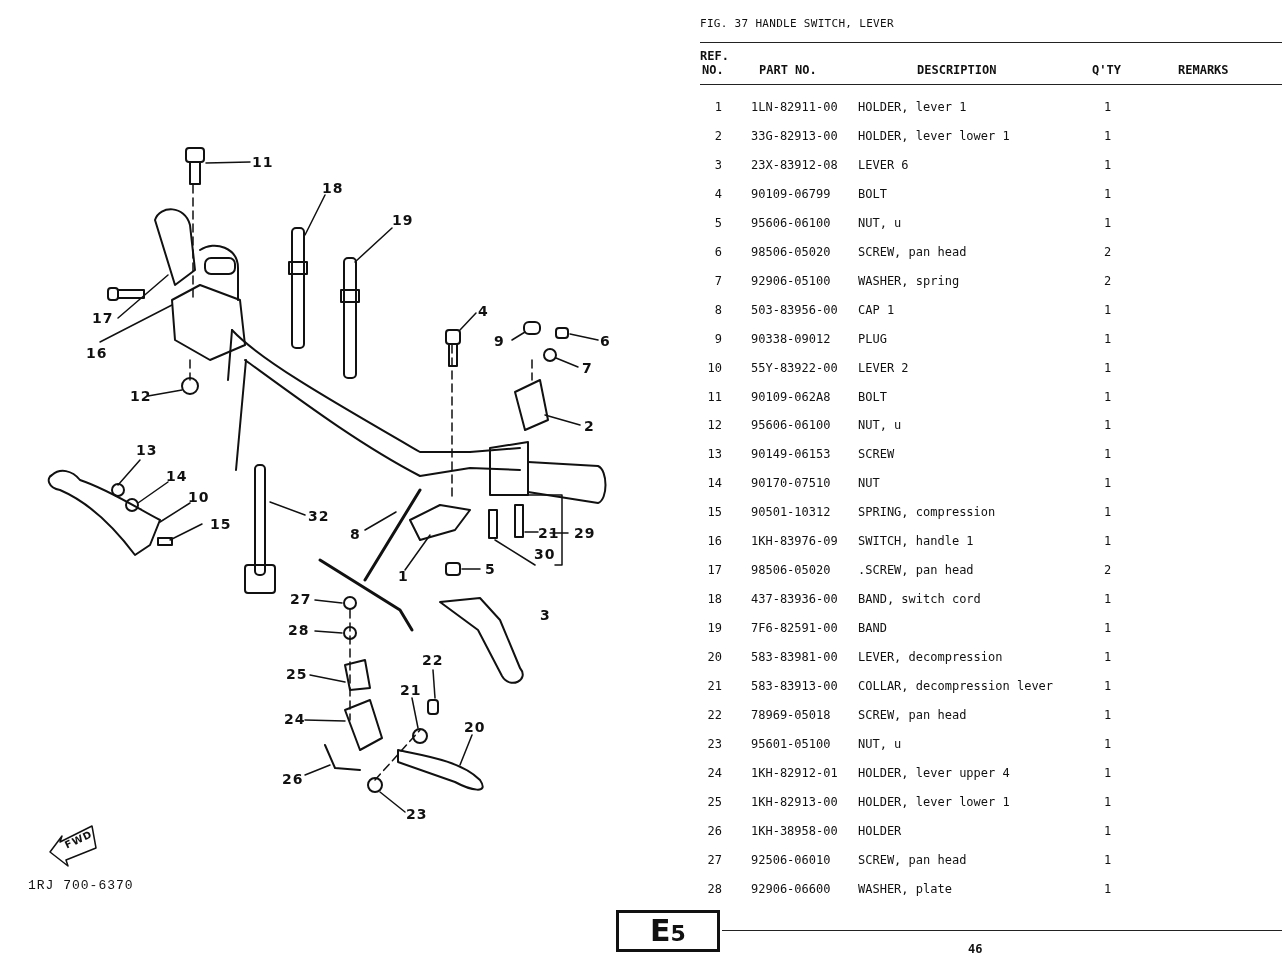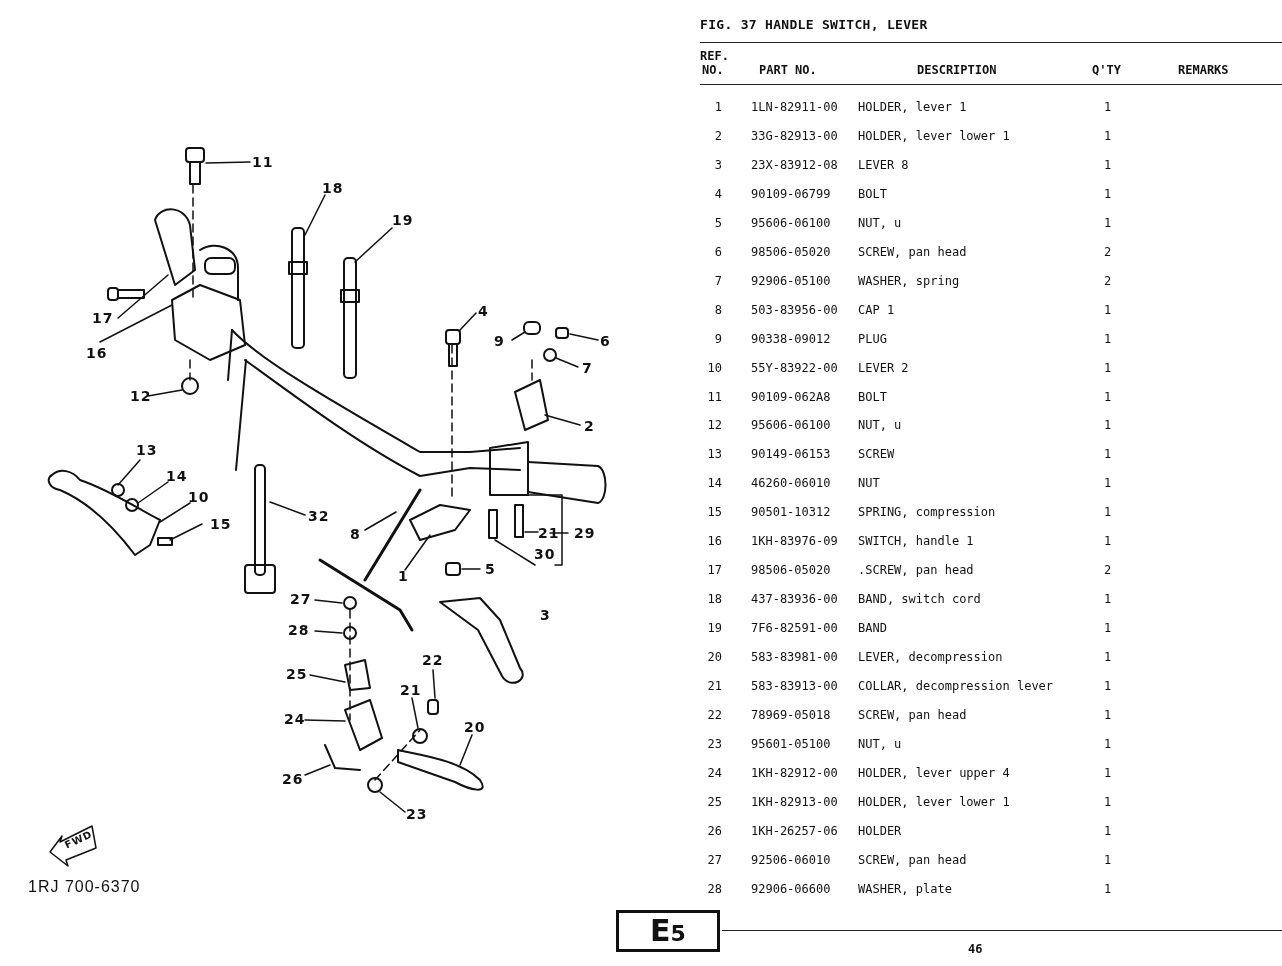--- a/index.html
+++ b/index.html
@@ -1,23 +1,23 @@
 <!DOCTYPE html>
 <html><head>
   <meta charset="utf-8">
   <style>
     html, body { margin: 0; padding: 0; background: #ffffff; }
     body { width: 1282px; height: 966px; position: relative; overflow: hidden; color: #111; font-family: "DejaVu Sans Mono", monospace; }
     .diagram { position: absolute; left: 0; top: 0; width: 690px; height: 966px; }
     .diagram svg { position: absolute; left: 0; top: 0; }
     .callout { position: absolute; font-family: "DejaVu Sans", sans-serif; font-size: 14px; font-weight: bold; color: #111; letter-spacing: 1px; }
-    .code-label { position: absolute; left: 28px; top: 878px; font-family: Liberation Sans, sans-serif; font-size: 16px; letter-spacing: 1px; }
+    .code-label { position: absolute; left: 28px; top: 878px; font-family: Liberation Mono, monospace; font-size: 13px; letter-spacing: 1px; }
 
     .parts { position: absolute; left: 700px; top: 0; width: 582px; height: 966px; }
-    .fig-title { position: absolute; left: 0; top: 17px; font-size: 13px; font-weight: bold; letter-spacing: 0.3px; }
+    .fig-title { position: absolute; left: 0; top: 17px; font-size: 11px; font-weight: normal; letter-spacing: 0.3px; }
     .rule { position: absolute; left: 0; right: 0; height: 0; border-top: 1.5px solid #222; }
     .hdr { position: absolute; font-size: 12px; font-weight: bold; }
     .row { position: absolute; left: 0; width: 582px; height: 20px; font-size: 12px; }
     .row span { position: absolute; top: 0; white-space: pre; }
     .c-ref { left: 0; width: 22px; text-align: right; }
     .c-part { left: 51px; }
     .c-desc { left: 158px; }
     .c-qty { left: 404px; }
 
     .e5 { position: absolute; left: 616px; top: 910px; width: 98px; height: 36px; border: 3px solid #111; font-family: "DejaVu Sans", sans-serif; font-weight: bold; font-size: 30px; line-height: 36px; text-align: center; }
@@ -213,21 +213,21 @@
       </div>
       <div class="row" style="top: 128.95px;">
         <span class="c-ref">2</span>
         <span class="c-part">33G-82913-00</span>
         <span class="c-desc">HOLDER, lever lower 1</span>
         <span class="c-qty">1</span>
       </div>
       <div class="row" style="top: 157.9px;">
         <span class="c-ref">3</span>
         <span class="c-part">23X-83912-08</span>
-        <span class="c-desc">LEVER 8</span>
+        <span class="c-desc">LEVER 6</span>
         <span class="c-qty">1</span>
       </div>
       <div class="row" style="top: 186.85px;">
         <span class="c-ref">4</span>
         <span class="c-part">90109-06799</span>
         <span class="c-desc">BOLT</span>
         <span class="c-qty">1</span>
       </div>
       <div class="row" style="top: 215.8px;">
         <span class="c-ref">5</span>
@@ -278,21 +278,21 @@
         <span class="c-qty">1</span>
       </div>
       <div class="row" style="top: 447.4px;">
         <span class="c-ref">13</span>
         <span class="c-part">90149-06153</span>
         <span class="c-desc">SCREW</span>
         <span class="c-qty">1</span>
       </div>
       <div class="row" style="top: 476.35px;">
         <span class="c-ref">14</span>
-        <span class="c-part">46260-06010</span>
+        <span class="c-part">90170-07510</span>
         <span class="c-desc">NUT</span>
         <span class="c-qty">1</span>
       </div>
       <div class="row" style="top: 505.3px;">
         <span class="c-ref">15</span>
         <span class="c-part">90501-10312</span>
         <span class="c-desc">SPRING, compression</span>
         <span class="c-qty">1</span>
       </div>
       <div class="row" style="top: 534.25px;">
@@ -338,33 +338,33 @@
         <span class="c-qty">1</span>
       </div>
       <div class="row" style="top: 736.9px;">
         <span class="c-ref">23</span>
         <span class="c-part">95601-05100</span>
         <span class="c-desc">NUT, u</span>
         <span class="c-qty">1</span>
       </div>
       <div class="row" style="top: 765.85px;">
         <span class="c-ref">24</span>
-        <span class="c-part">1KH-82912-00</span>
+        <span class="c-part">1KH-82912-01</span>
         <span class="c-desc">HOLDER, lever upper 4</span>
         <span class="c-qty">1</span>
       </div>
       <div class="row" style="top: 794.8px;">
         <span class="c-ref">25</span>
         <span class="c-part">1KH-82913-00</span>
         <span class="c-desc">HOLDER, lever lower 1</span>
         <span class="c-qty">1</span>
       </div>
       <div class="row" style="top: 823.75px;">
         <span class="c-ref">26</span>
-        <span class="c-part">1KH-26257-06</span>
+        <span class="c-part">1KH-38958-00</span>
         <span class="c-desc">HOLDER</span>
         <span class="c-qty">1</span>
       </div>
       <div class="row" style="top: 852.7px;">
         <span class="c-ref">27</span>
         <span class="c-part">92506-06010</span>
         <span class="c-desc">SCREW, pan head</span>
         <span class="c-qty">1</span>
       </div>
       <div class="row" style="top: 881.65px;">

